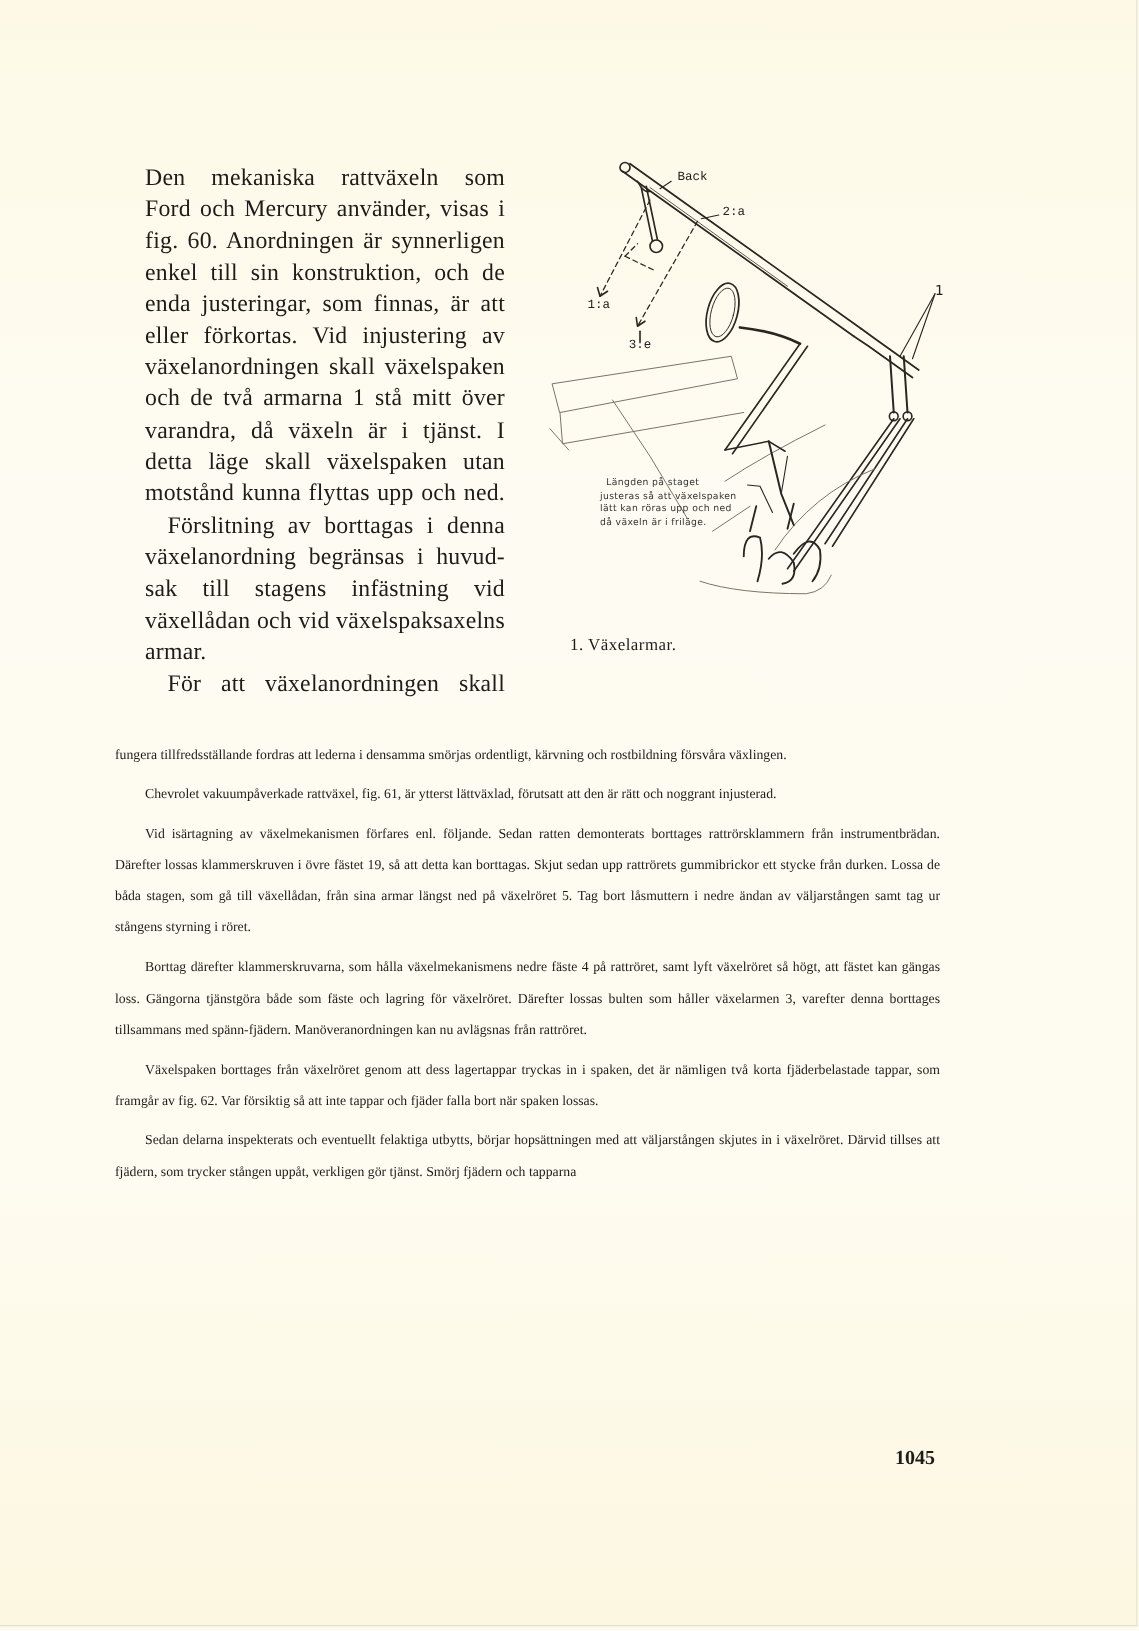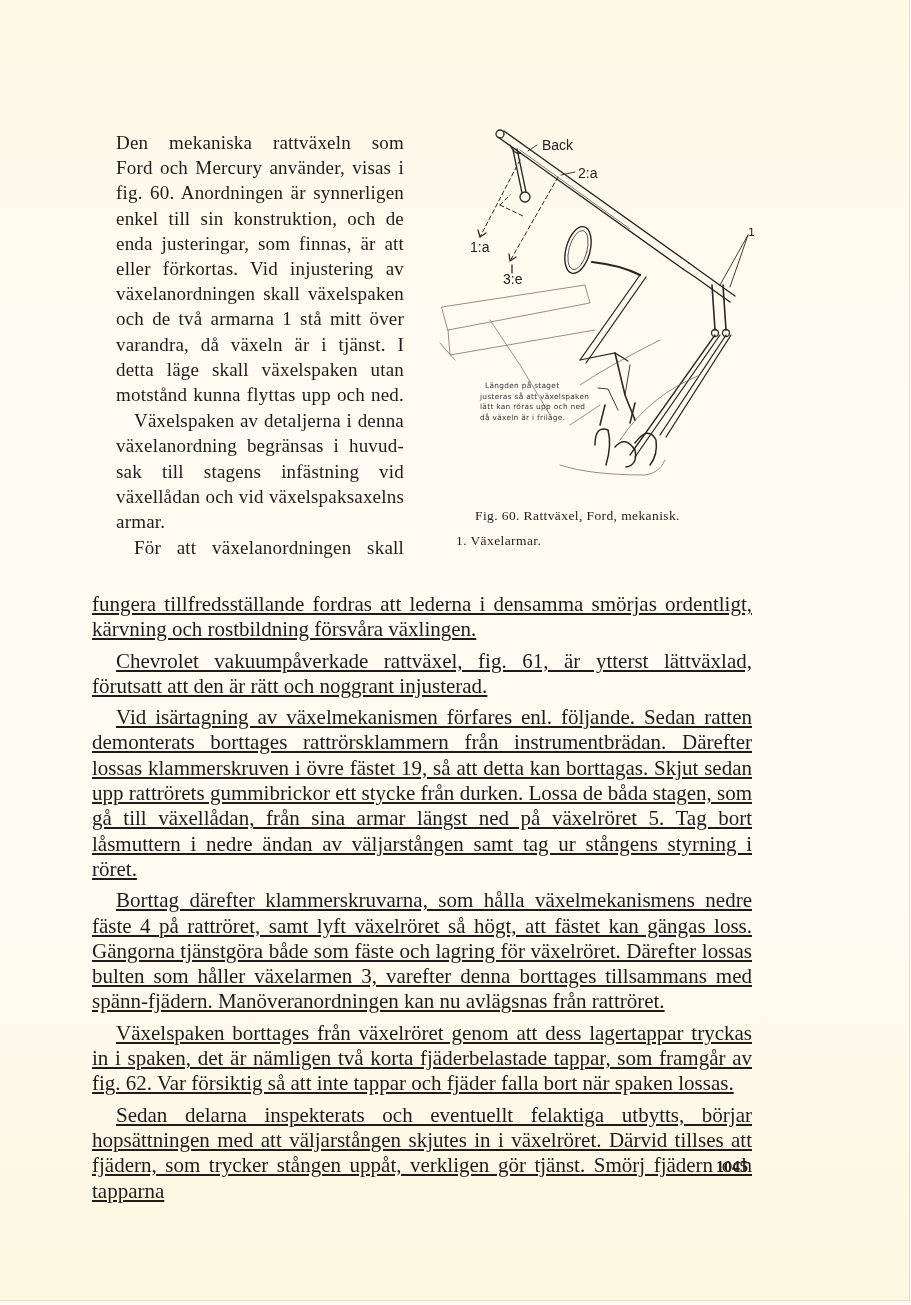--- a/index.html
+++ b/index.html
@@ -15,31 +15,31 @@
     border-right: 1px solid #e8e2c8; border-bottom: 1px solid #e4dec4;
   }
   .col-text {
     position: absolute; left: 116px; top: 130px; width: 288px;
     font-size: 19px; line-height: 25.2px; text-align: justify;
     letter-spacing: 0.2px;
   }
   .col-text p { margin: 0; text-indent: 0; }
   .full-text {
     position: absolute; left: 92px; top: 566px; width: 660px;
-    font-size: 21px; line-height: 25.3px; text-align: justify; text-decoration: underline;
+    font-size: 11px; line-height: 25.3px; text-align: justify;
   }
   .full-text p { margin: 0 0 6px 0; text-indent: 24px; }
   .full-text p.cont { text-indent: 0; }
   .figure {
     position: absolute; left: 430px; top: 125px; width: 340px; height: 370px;
   }
   .figure svg { position: absolute; left: 0; top: 0; }
   .fig-label {
-    position: absolute; font-family: Liberation Sans, sans-serif;
-    font-size: 14px; color: #222;
+    position: absolute; font-family: Liberation Mono, monospace;
+    font-size: 10px; color: #222;
   }
   .fig-note {
     position: absolute; left: 50px; top: 256px; width: 130px;
     font-family: "DejaVu Sans", sans-serif; font-size: 7.4px; line-height: 10.5px;
     color: #333; letter-spacing: 0.3px;
   }
   .caption {
     position: absolute; left: 456px; top: 503px; width: 320px;
     font-size: 13.5px; line-height: 25px; letter-spacing: 0.4px;
   }
@@ -62,21 +62,21 @@
       <span style="display:block; text-align-last:justify;">enkel till sin konstruktion, och de</span>
       <span style="display:block; text-align-last:justify;">enda justeringar, som finnas, är att</span>
       <span style="display:block; text-align-last:justify;font-family:Liberation Serif, serif;">eller förkortas. Vid injustering av</span>
       <span style="display:block; text-align-last:justify;">växelanordningen skall växelspaken</span>
       <span style="display:block; text-align-last:justify;">och de två armarna 1 stå mitt över</span>
       <span style="display:block; text-align-last:justify;">varandra, då växeln är i tjänst. I</span>
       <span style="display:block; text-align-last:justify;">detta läge skall växelspaken utan</span>
       <span style="display:block; text-align-last:justify;">motstånd kunna flyttas upp och ned.</span>
     </p>
     <p style="margin-top:1px;">
-      <span style="display:block; padding-left:18px; text-align-last:justify;">Växelspaken av detaljerna i denna</span>
+      <span style="display:block; padding-left:18px; text-align-last:justify;">Förslitning av borttagas i denna</span>
       <span style="display:block; text-align-last:justify;">växelanordning begränsas i huvud-</span>
       <span style="display:block; text-align-last:justify;">sak till stagens infästning vid</span>
       <span style="display:block; text-align-last:justify;">växellådan och vid växelspaksaxelns</span>
       <span style="display:block; text-align-last:left;">armar.</span>
     </p>
     <p style="margin-top:1px;">
       <span style="display:block; padding-left:18px; text-align-last:justify;">För att växelanordningen skall</span>
     </p>
   </div>
 
@@ -161,21 +161,20 @@
 
     <div class="fig-note">
       <div style="padding-left:5px;">Längden på staget</div>
       <div>justeras så att växelspaken</div>
       <div>lätt kan röras upp och ned</div>
       <div>då växeln är i friläge.</div>
     </div>
   </div>
 
   <div class="caption">
-    <div class="line1">Fig. 60. Rattväxel, Ford, mekanisk.</div>
     <div>1. Växelarmar.</div>
   </div>
 
   <div class="full-text" style="top:592px;">
     <p class="cont">fungera tillfredsställande fordras att lederna i densamma smörjas ordentligt, kärvning och rostbildning försvåra växlingen.</p>
     <p>Chevrolet vakuumpåverkade rattväxel, fig. 61, är ytterst lättväxlad, förutsatt att den är rätt och noggrant injusterad.</p>
     <p>Vid isärtagning av växelmekanismen förfares enl. följande. Sedan ratten demonterats borttages rattrörsklammern från instrumentbrädan. Därefter lossas klammerskruven i övre fästet 19, så att detta kan borttagas. Skjut sedan upp rattrörets gummibrickor ett stycke från durken. Lossa de båda stagen, som gå till växellådan, från sina armar längst ned på växelröret 5. Tag bort låsmuttern i nedre ändan av väljarstången samt tag ur stångens styrning i röret.</p>
     <p>Borttag därefter klammerskruvarna, som hålla växelmekanismens nedre fäste 4 på rattröret, samt lyft växelröret så högt, att fästet kan gängas loss. Gängorna tjänstgöra både som fäste och lagring för växelröret. Därefter lossas bulten som håller växelarmen 3, varefter denna borttages tillsammans med spänn-fjädern. Manöveranordningen kan nu avlägsnas från rattröret.</p>
     <p>Växelspaken borttages från växelröret genom att dess lagertappar tryckas in i spaken, det är nämligen två korta fjäderbelastade tappar, som framgår av fig. 62. Var försiktig så att inte tappar och fjäder falla bort när spaken lossas.</p>
     <p>Sedan delarna inspekterats och eventuellt felaktiga utbytts, börjar hopsättningen med att väljarstången skjutes in i växelröret. Därvid tillses att fjädern, som trycker stången uppåt, verkligen gör tjänst. Smörj fjädern och tapparna</p>

